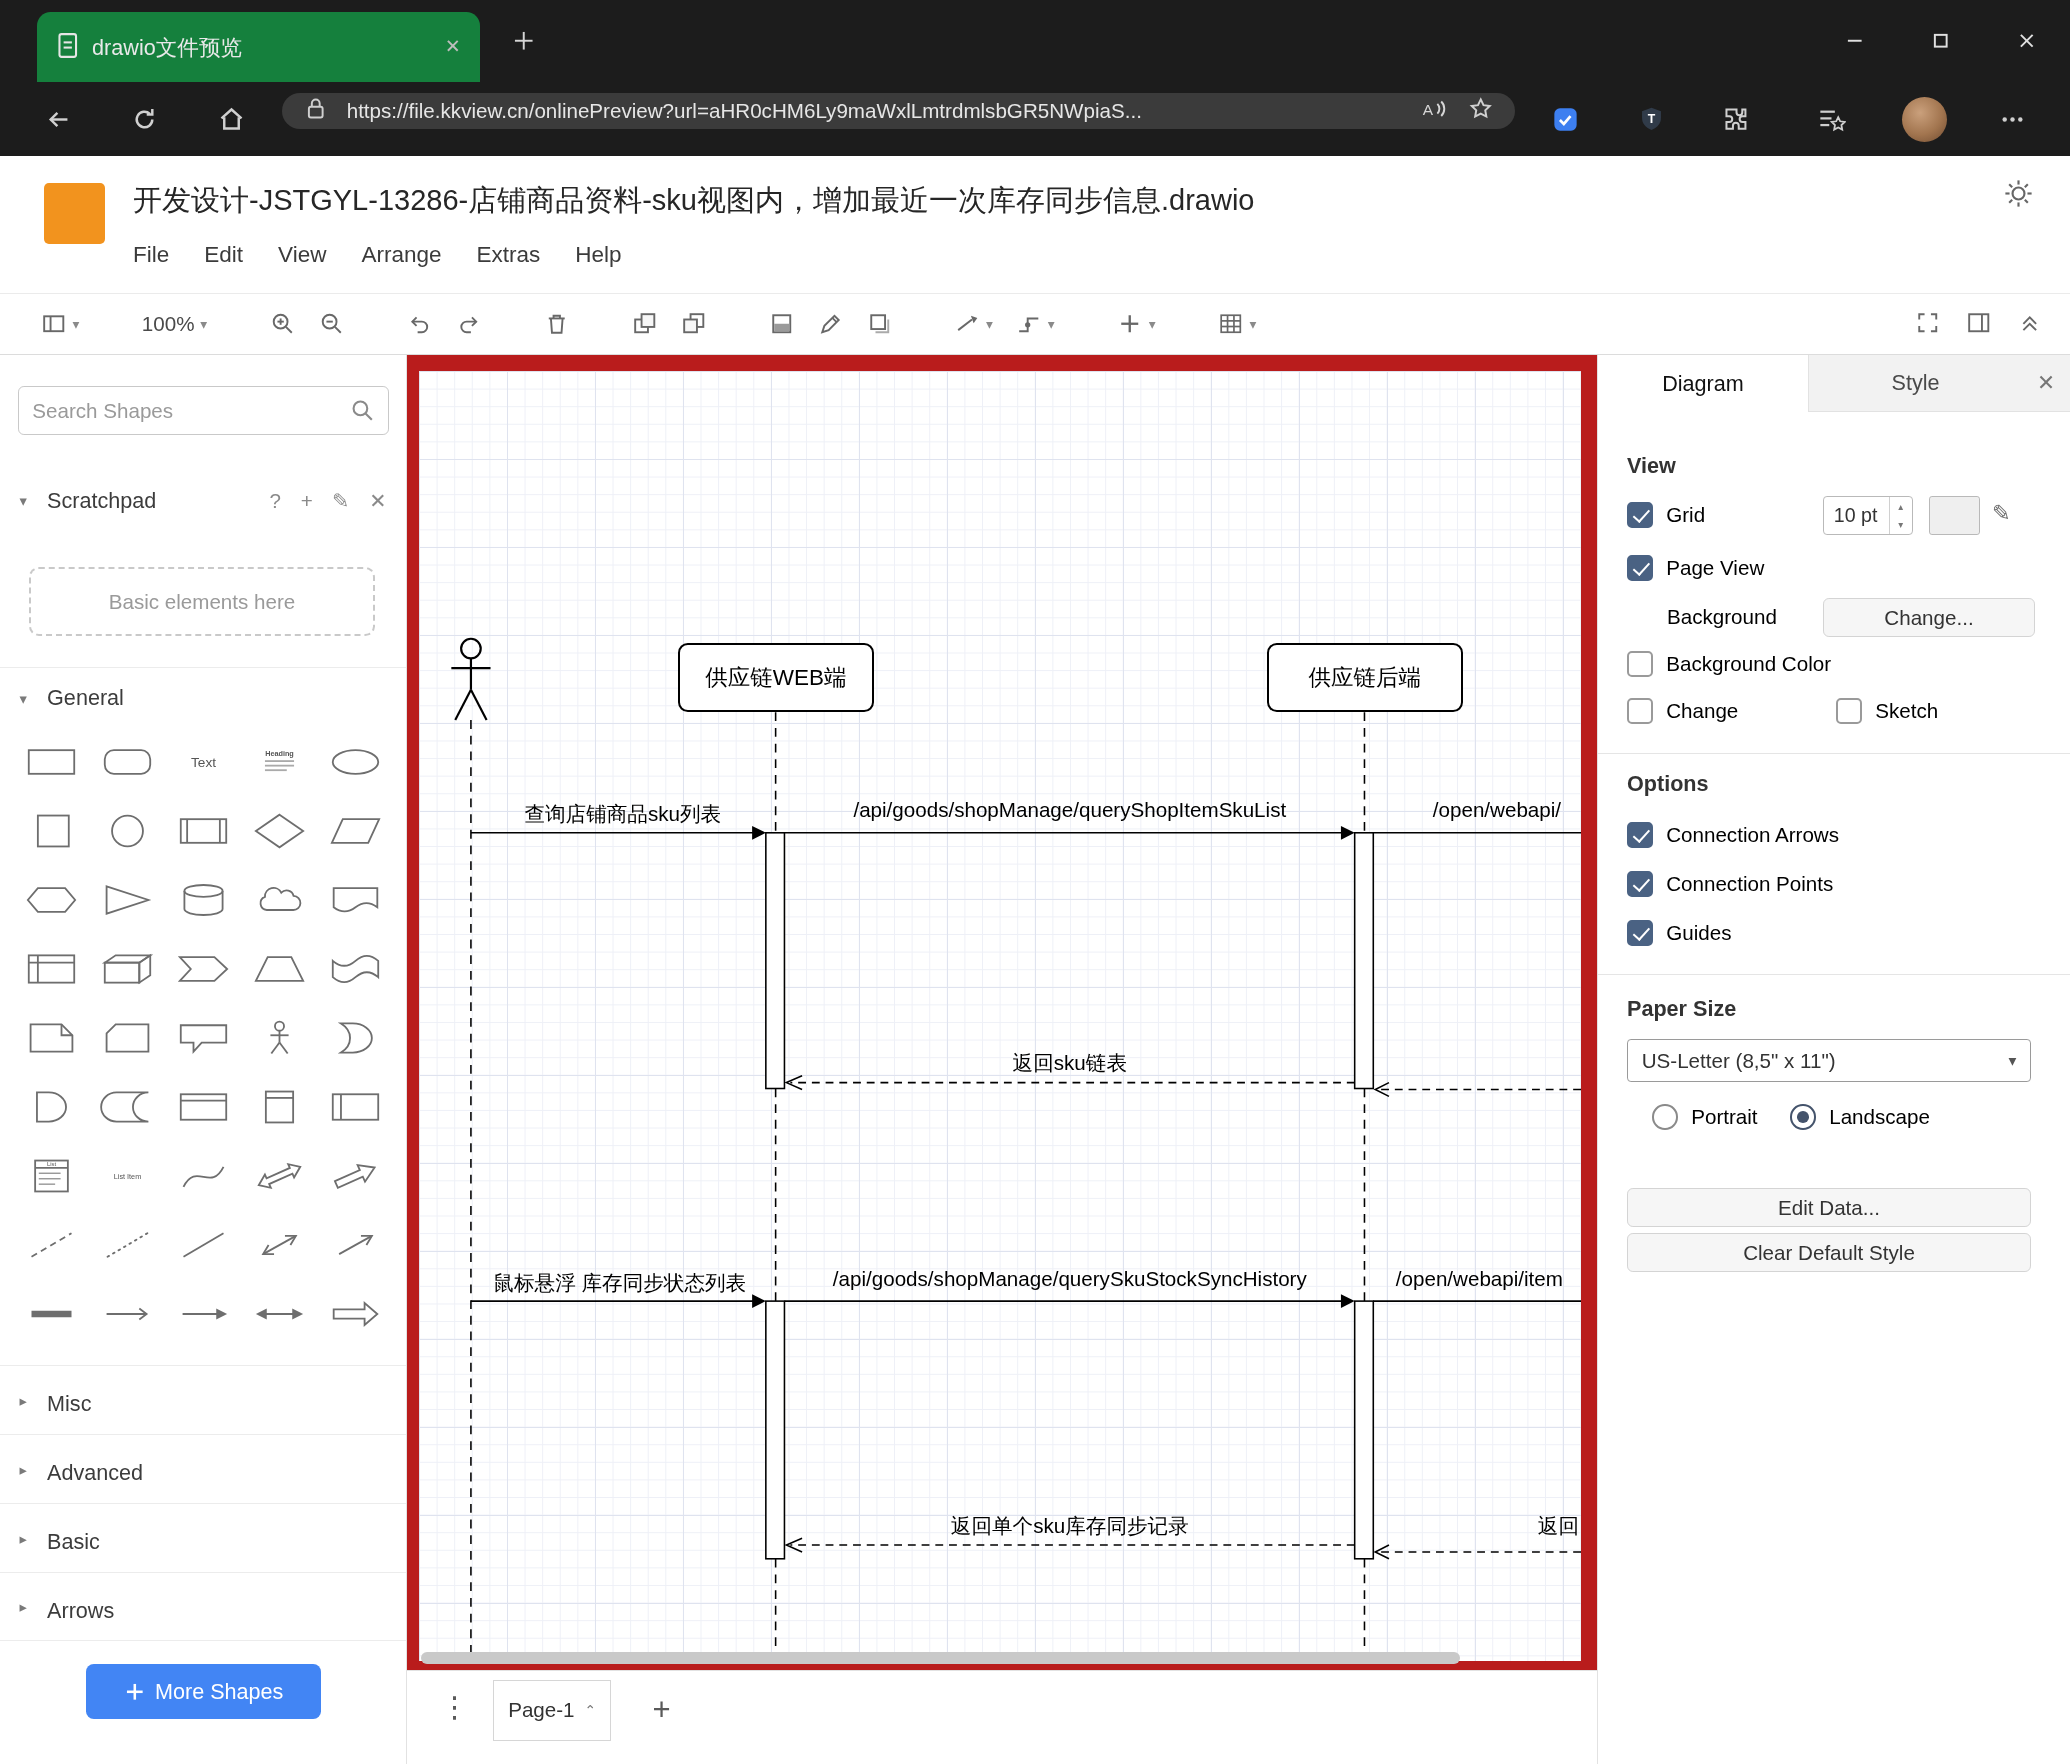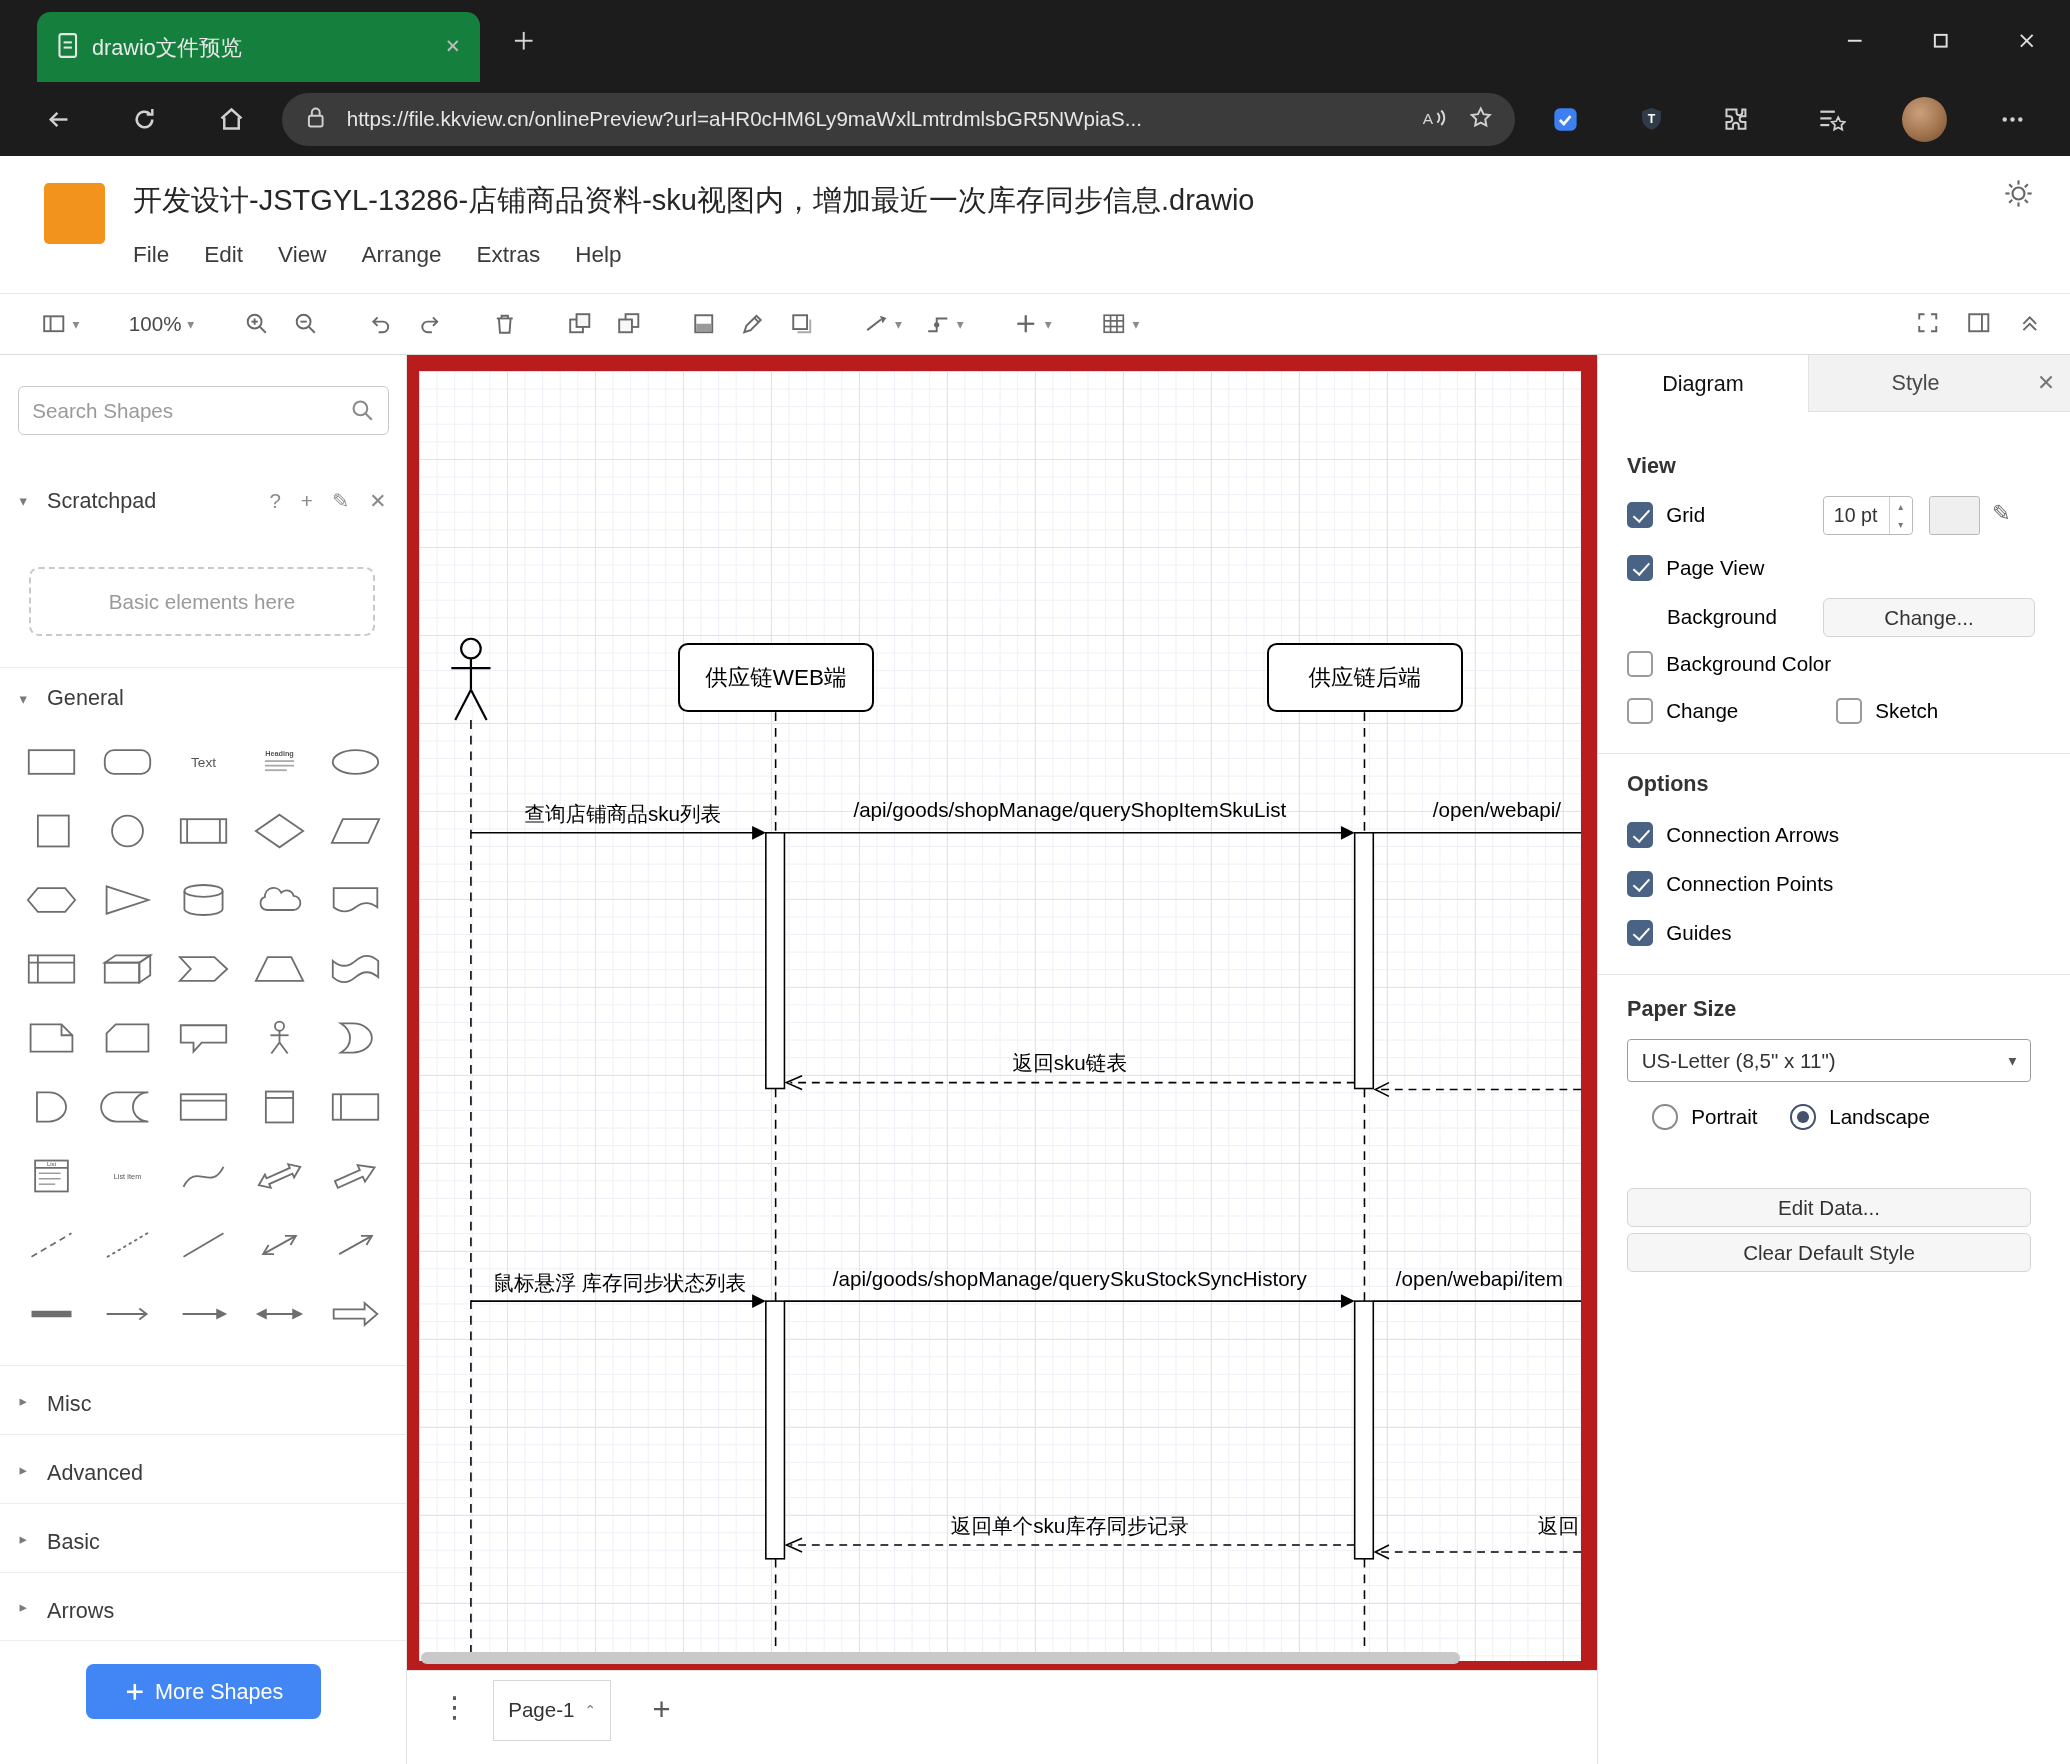--- a/index.html
+++ b/index.html
@@ -11,40 +11,40 @@
   .tabstrip { position:absolute; left:0; top:0; width:2070px; height:82px; background:#1c1c1c; }
   .tab { position:absolute; left:37px; top:11.8px; width:443px; height:71px; background:#15803d;
          border-radius:13.7px 13.7px 0 0; display:flex; align-items:center; padding:0 17.6px; gap:12px; }
   .tab-title { flex:1; font-size:21.6px; color:#e9e9e9; white-space:nowrap; overflow:hidden; text-overflow:ellipsis; }
   .newtab { position:absolute; left:502px; top:19.6px; width:43px; height:43px; display:flex; align-items:center; justify-content:center; }
   .wincontrols { position:absolute; right:0; top:0; height:82px; display:flex; }
   .winbtn { width:86px; height:82px; display:flex; align-items:center; justify-content:center; }
 
   .navbar { position:absolute; left:0; top:82px; width:2070px; height:74px; background:#1c1c1c; }
   .navbtn { position:absolute; top:15.7px; width:43px; height:43px; display:flex; align-items:center; justify-content:center; }
-  .addressbar { position:absolute; left:282px; top:10.8px; width:1233px; height:53px; border-radius:26.5px;
+  .addressbar { position:absolute; left:282px; top:10.8px; width:1233px; height:36px; border-radius:26.5px;
                 background:#3b3b3b; display:flex; align-items:center; padding:0 21.6px; gap:19.6px; }
   .url { flex:1; font-size:20.6px; color:#e6e6e6; white-space:nowrap; overflow:hidden; text-overflow:ellipsis; }
   .nav-ic { position:absolute; top:14.7px; width:45px; height:45px; display:flex; align-items:center; justify-content:center; }
   .avatar { position:absolute; left:1902px; top:14.7px; width:45px; height:45px; border-radius:50%;
             background:radial-gradient(circle at 40% 35%, #caa07c 0%, #a2754f 55%, #6e4a30 100%); }
 
   
   .app-header { position:absolute; left:0; top:157px; width:2070px; height:136px; background:#fff; }
   .logo { position:absolute; left:44px; top:25.5px; width:61px; height:61px; background:#F2931E; border-radius:4.9px; }
   .doc-title { position:absolute; left:133px; top:23.5px; height:39px; line-height:39px; font-size:29px; color:#262626; white-space:nowrap; }
   .menubar { position:absolute; left:133px; top:78px; height:39px; display:flex; align-items:center; gap:35px; }
   .menu-item { font-size:22.5px; color:#3b3b3b; cursor:default; }
   .theme-toggle { position:absolute; right:29px; top:13.7px; width:45px; height:45px; display:flex; align-items:center; justify-content:center; }
 
   
   .toolbar { position:absolute; left:0; top:293px; width:2070px; height:62px; background:#fff;
              border-top:1px solid #ebebeb; border-bottom:1px solid #dcdcdc; display:flex; align-items:center; padding-left:41px; }
   .tb { display:flex; align-items:center; gap:5.9px; margin-right:23.5px; color:#686868; }
-  .tb.grp { margin-left:26px; }
+  .tb.grp { margin-left:39px; }
   .caret { font-size:13.7px; color:#8a8a8a; }
   .zoom-label { font-size:20.6px; color:#4a4a4a; }
   .tb-right { position:absolute; right:27.4px; top:0; height:62px; display:flex; align-items:center; gap:25.5px; }
 
   
   .sidebar { position:absolute; left:0; top:355px; width:407px; bottom:0; background:#fff; border-right:1px solid #e2e2e2; }
   .search-wrap { position:absolute; left:17.6px; top:31px; width:371px; height:49px; }
   .search-input { width:100%; height:100%; border:1px solid #c9c9c9; border-radius:5.9px; font-size:20.6px;
                   padding:0 47px 0 13.7px; color:#333; outline:none; font-family:inherit; background:#fff; }
   .search-input::placeholder { color:#9a9a9a; }

